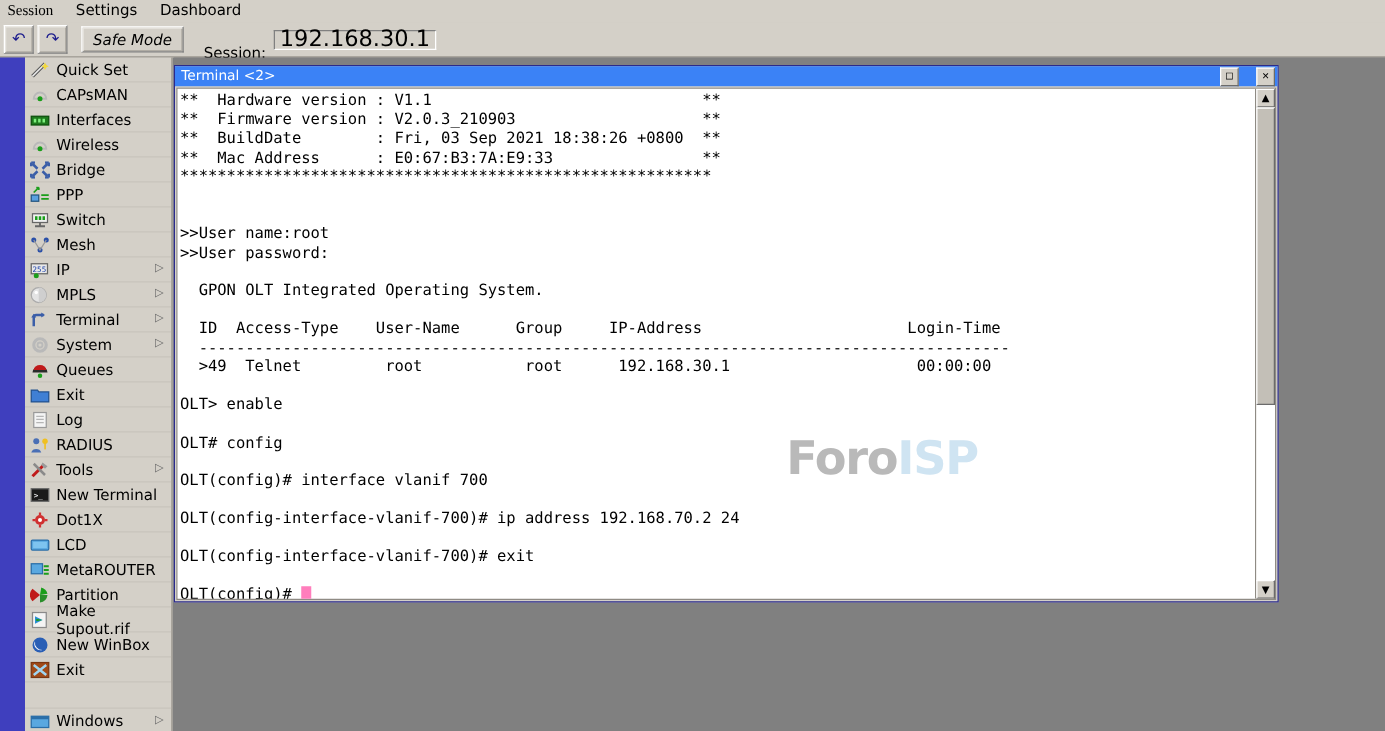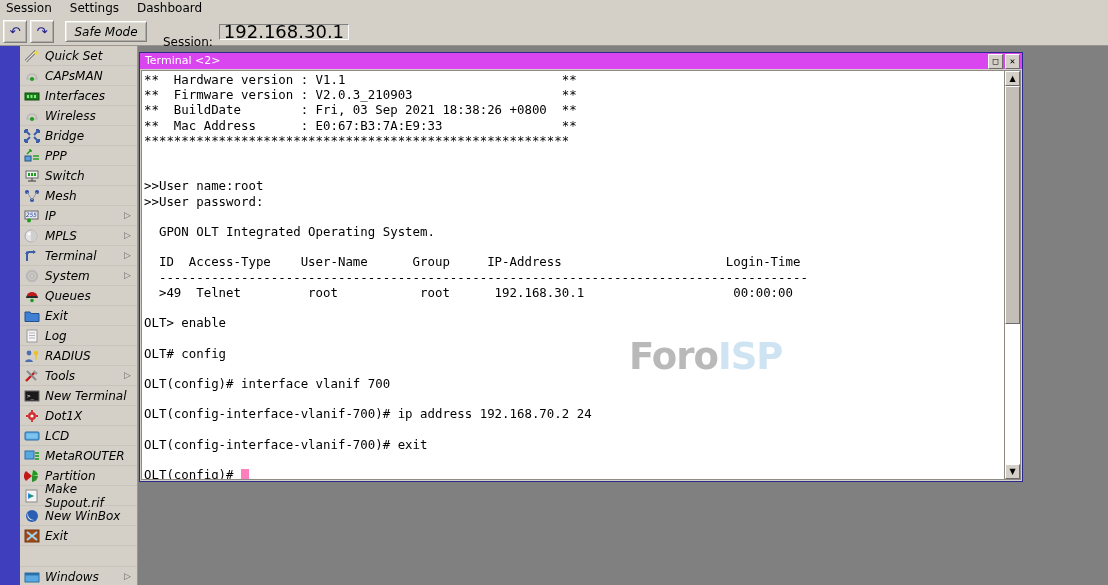--- a/index.html
+++ b/index.html
@@ -12,21 +12,21 @@
   }
   #app{position:relative;width:1108px;height:585px;}
 
   
   .menubar{
     position:absolute;left:0;top:0;width:1108px;height:18px;
     background:#d4d0c8;display:flex;align-items:center;
     border-bottom:1px solid #cfcbc3;
   }
   .menubar .mi{padding:1px 10px 2px 8px;font-size:12px;color:#000;line-height:15px;}
-  .menubar .mi:first-child{padding-left:6px;}
+  .menubar .mi:first-child{padding-left:6px;font-family:Liberation Serif, serif;}
 
   
   .toolbar{
     position:absolute;left:0;top:18px;width:1108px;height:28px;
     background:#d4d0c8;display:flex;align-items:center;
     padding-left:3px;box-sizing:border-box;
     border-bottom:1px solid #9a968e;
   }
   .tb-btn{
     width:22px;height:21px;margin-right:3px;
@@ -63,21 +63,21 @@
   
   .sidebar{
     position:absolute;left:20px;top:46px;width:118px;height:539px;
     background:#d4d0c8;border-right:1px solid #9a968e;
     box-sizing:border-box;overflow:hidden;
   }
   .sb-item{
     position:relative;height:20px;display:flex;align-items:center;
     padding-left:4px;box-sizing:border-box;
     border-bottom:1px solid #c8c4bc;
-    font-size:12px;color:#000;font-style:italic;
+    font-size:12px;color:#000;
   }
   .sb-ico{
     width:16px;height:14px;margin-right:5px;flex:0 0 16px;
     position:relative;
   }
   .sb-lbl{flex:1;line-height:14px;}
   .sb-arrow{
     width:9px;margin-right:4px;color:#6b6b6b;font-size:9px;line-height:9px;
   }
   .sb-gap{height:20px;border-bottom:1px solid #c8c4bc;background:#d4d0c8;}
@@ -85,22 +85,22 @@
   
   .desk{position:absolute;left:139px;top:46px;width:969px;height:539px;background:#808080;}
 
   
   .term{
     position:absolute;left:139px;top:52px;width:884px;height:430px;
     background:#d4d0c8;
     border:1px solid #2a2a8c;box-sizing:border-box;
   }
   .term-title{
-    height:16px;background:#d946ef;display:flex;align-items:center;
-    padding:0 2px 0 5px;box-sizing:border-box;
+    height:16px;background:#3b82f6;display:flex;align-items:center;
+    padding:0 2px 0 5px;box-sizing:border-box;gap:12px;
   }
   .term-title .t{flex:1;color:#fff;font-size:11px;line-height:12px;}
   .tbtn{
     width:13px;height:13px;margin-left:2px;background:#d4d0c8;
     border:1px solid #fff;border-right-color:#6b6b6b;border-bottom-color:#6b6b6b;
     display:flex;align-items:center;justify-content:center;
     font-size:9px;line-height:9px;color:#000;font-family:"DejaVu Sans Mono",monospace;
   }
   .term-body{
     position:absolute;left:1px;top:17px;right:1px;bottom:1px;
@@ -133,21 +133,21 @@
   .sb-down{position:absolute;bottom:0;left:0;}
   .sb-track{position:absolute;top:15px;bottom:15px;left:0;width:15px;background:#fff;}
   .sb-thumb{
     position:absolute;left:0;top:0;width:15px;height:238px;
     background:#c3bfb7;border:1px solid #fff;
     border-right-color:#6b6b6b;border-bottom-color:#6b6b6b;box-sizing:border-box;
   }
 
   
   .wm{
-    position:absolute;left:487px;top:264px;
+    position:absolute;left:487px;top:274px;
     font-family:"DejaVu Sans","Liberation Sans",sans-serif;
     font-size:37px;font-weight:bold;letter-spacing:-1px;
     pointer-events:none;user-select:none;
   }
   .wm .a{color:#b9b9b9;}
   .wm .b{color:#cfe4f2;}
 </style>
 </head>
 <body>
 

